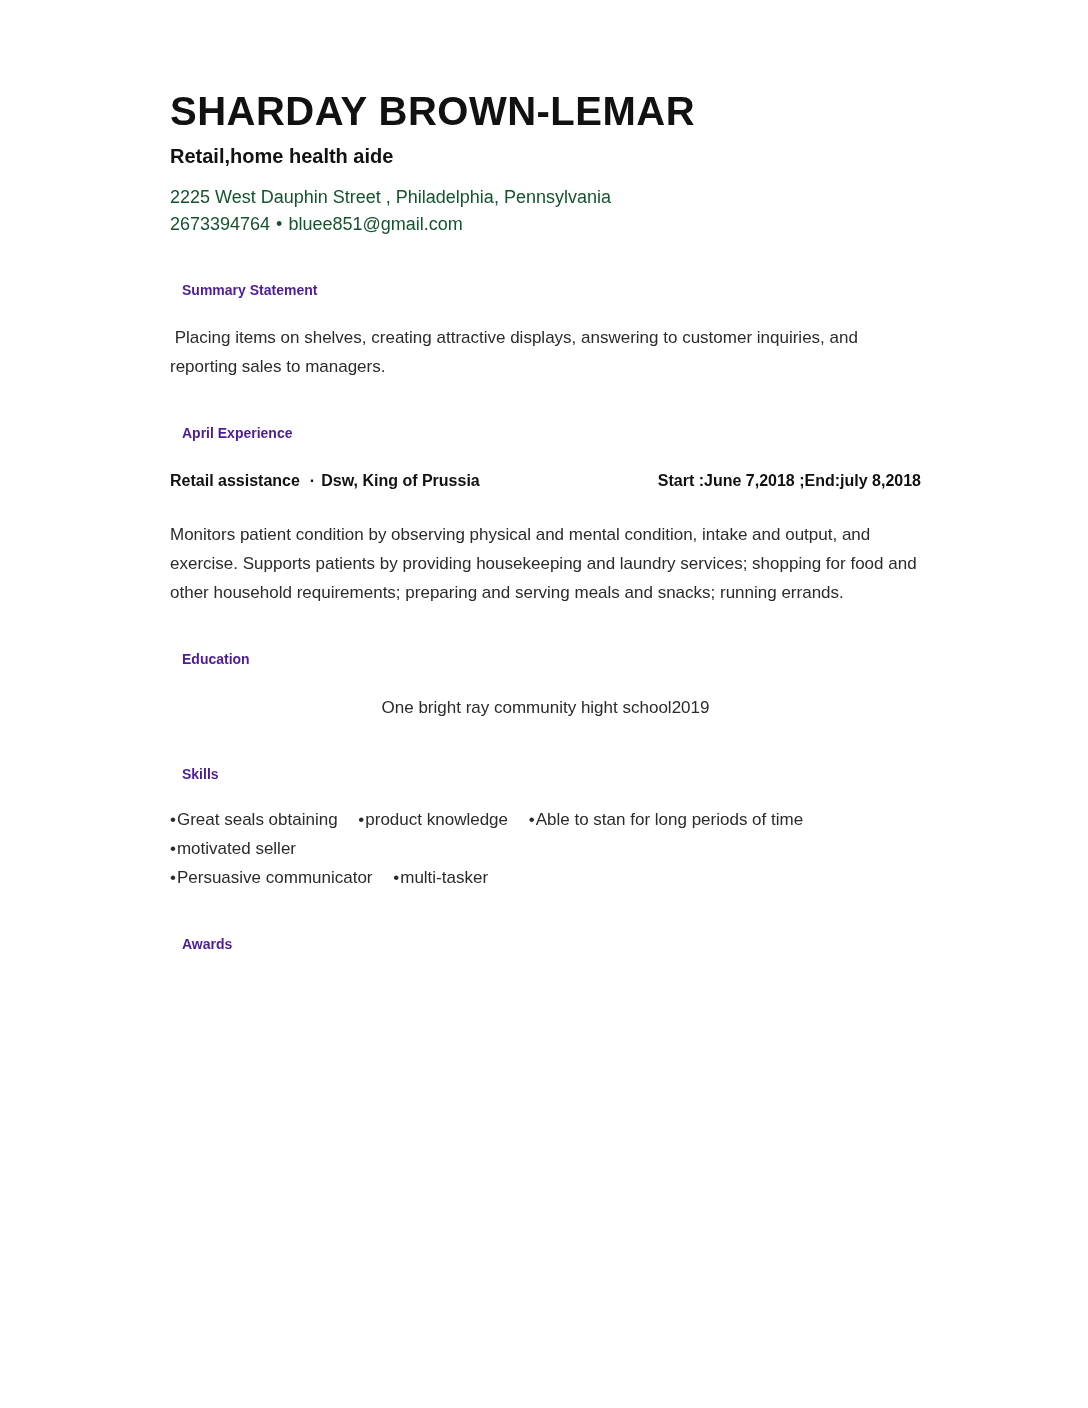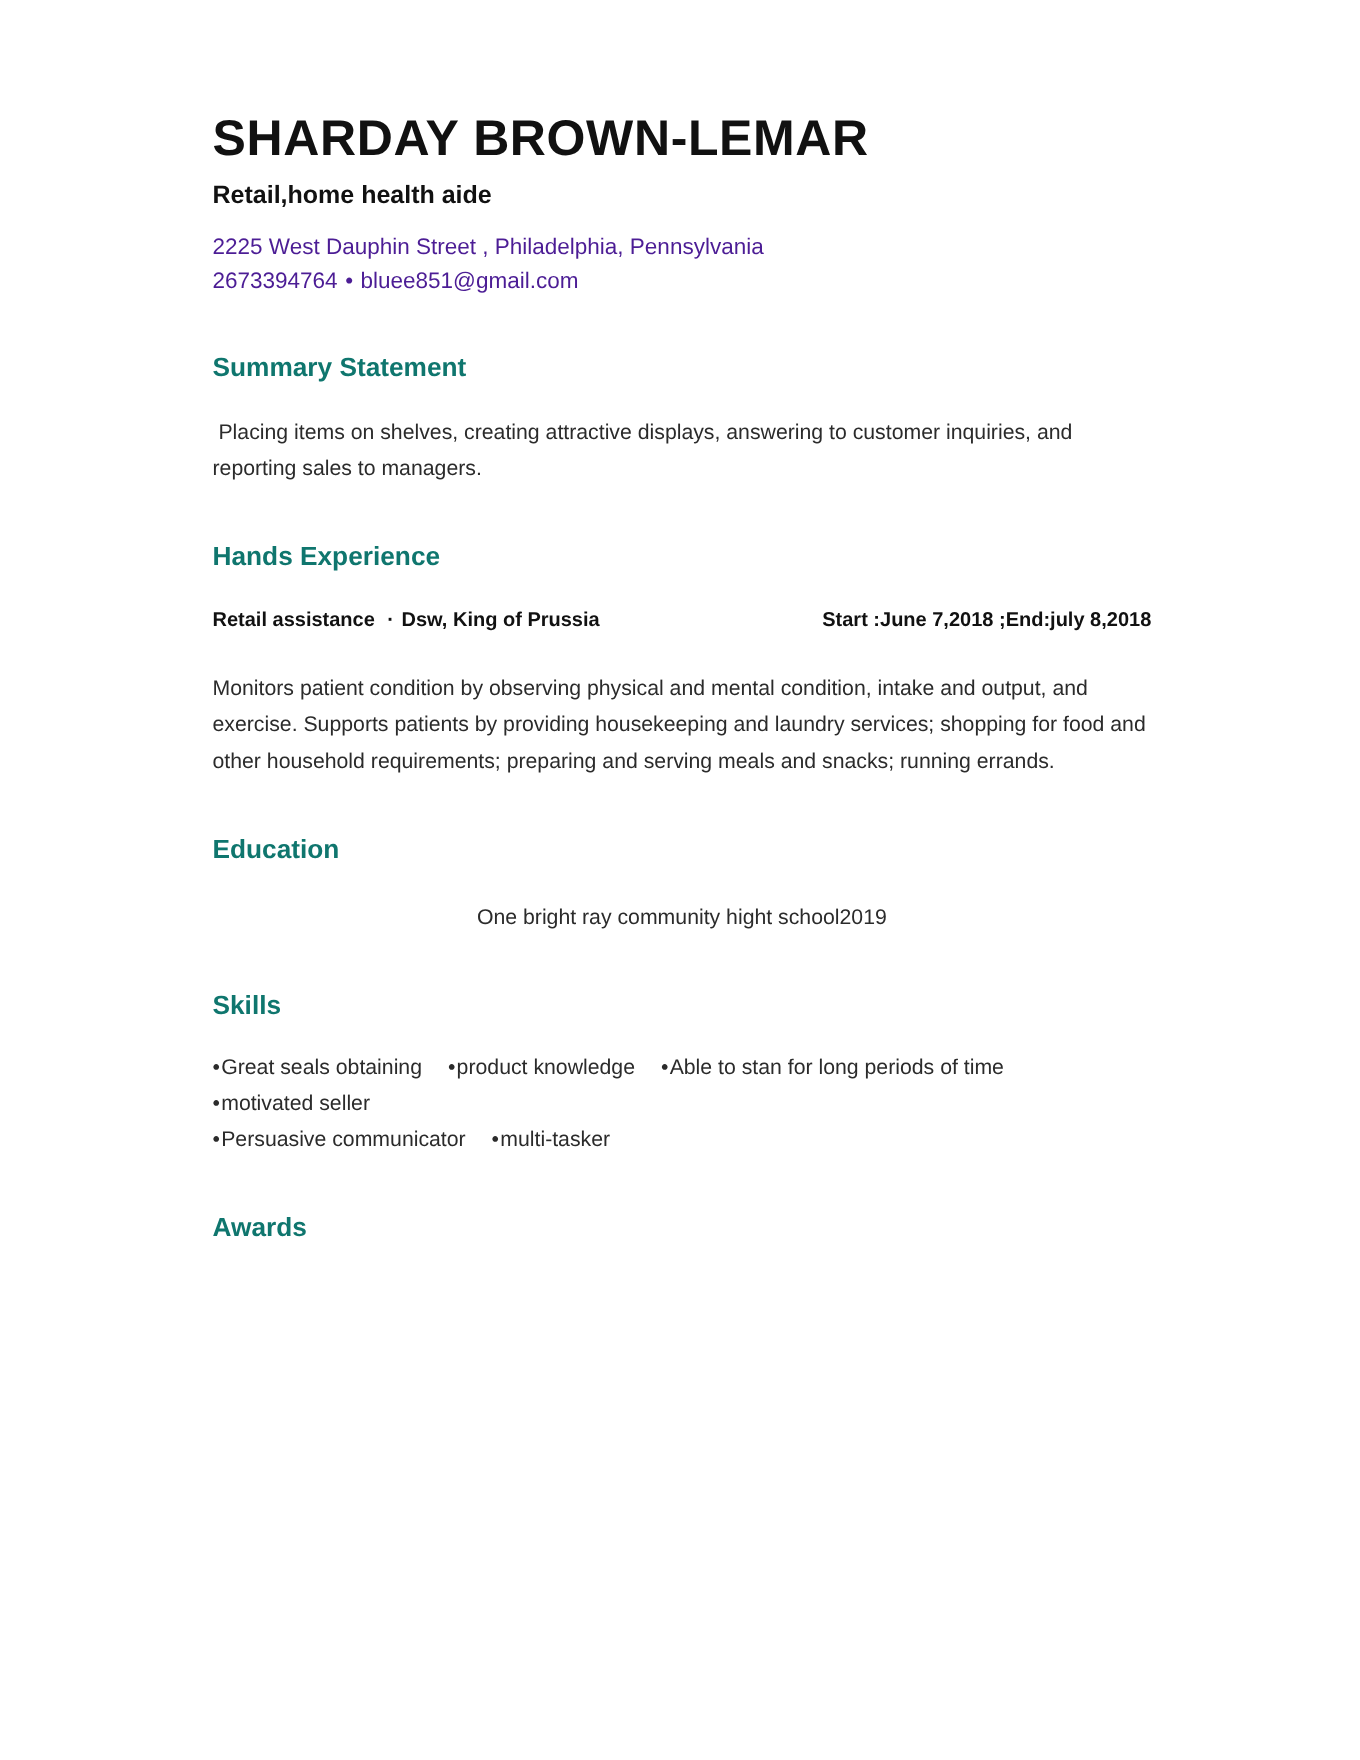--- a/index.html
+++ b/index.html
@@ -31,34 +31,34 @@
     margin: 10px 0 0 0;
     font-size: 20px;
     line-height: 1.2;
     font-weight: bold;
     color: #111111;
   }
   .contact {
     margin-top: 16px;
     font-size: 18px;
     line-height: 27px;
-    color: #4c1d95;
+    color: #14532d;
   }
   .contact .dot {
     margin: 0 6px;
   }
   .section {
     margin-top: 44px;
   }
   h3.section-heading {
-    margin: 0;
-    font-size: 21px;
+    margin: 12px;
+    font-size: 14px;
     line-height: 1.2;
     font-weight: bold;
-    color: #0f766e;
+    color: #4c1d95;
   }
   .body-text {
     font-size: 17px;
     line-height: 29px;
     color: #2b2b2b;
   }
   .summary-text {
     margin-top: 24px;
     white-space: pre-wrap;
   }
@@ -129,21 +129,21 @@
       </div>
     </div>
   </header>
 
   <section class="section">
     <h3 class="section-heading">Summary Statement</h3>
     <div class="body-text summary-text"> Placing items on shelves, creating attractive displays, answering to customer inquiries, and reporting sales to managers.</div>
   </section>
 
   <section class="section">
-    <h3 class="section-heading">Hands Experience</h3>
+    <h3 class="section-heading">April Experience</h3>
 
     <div class="job">
       <div class="job-head">
         <div>
           <span>Retail assistance</span><span class="sep">·</span><span>Dsw, King of Prussia</span>
         </div>
         <div class="job-dates">Start :June 7,2018 ;End:july 8,2018</div>
       </div>
     </div>
 

